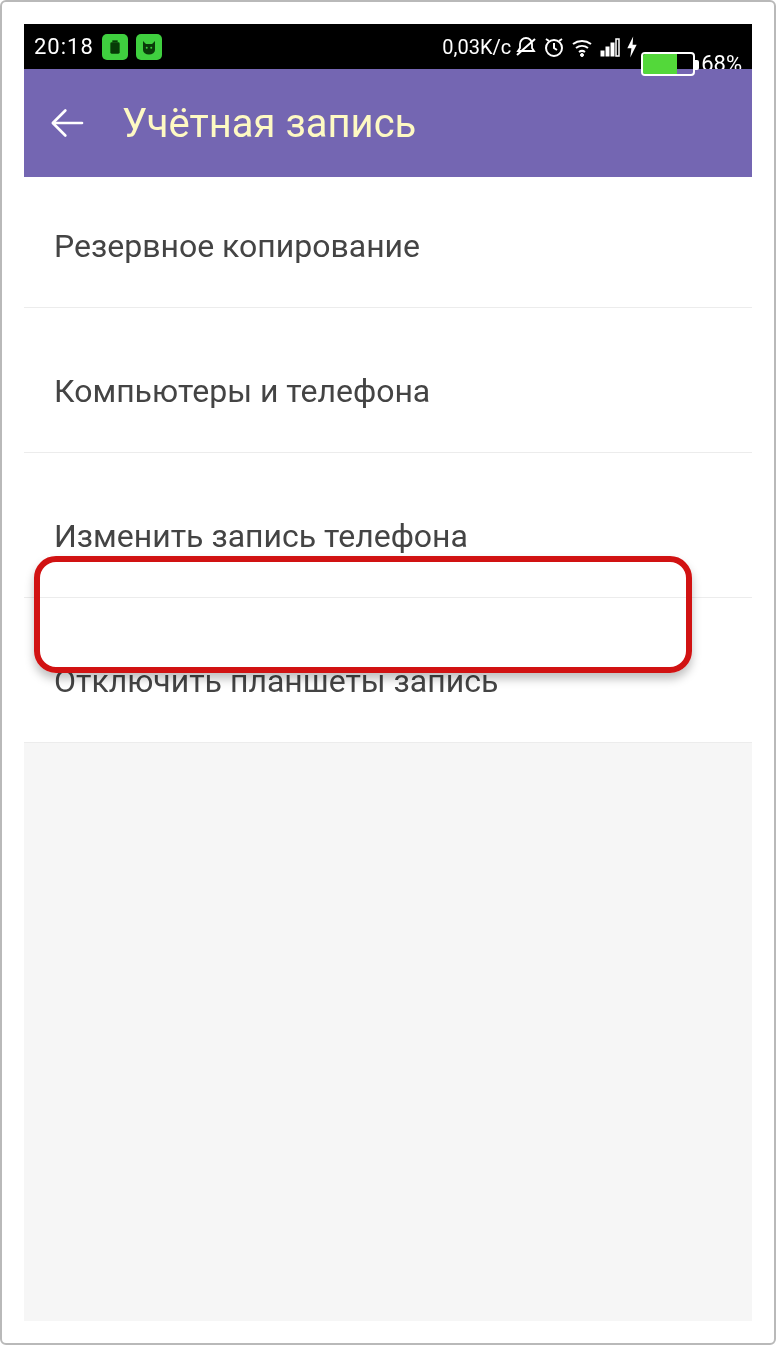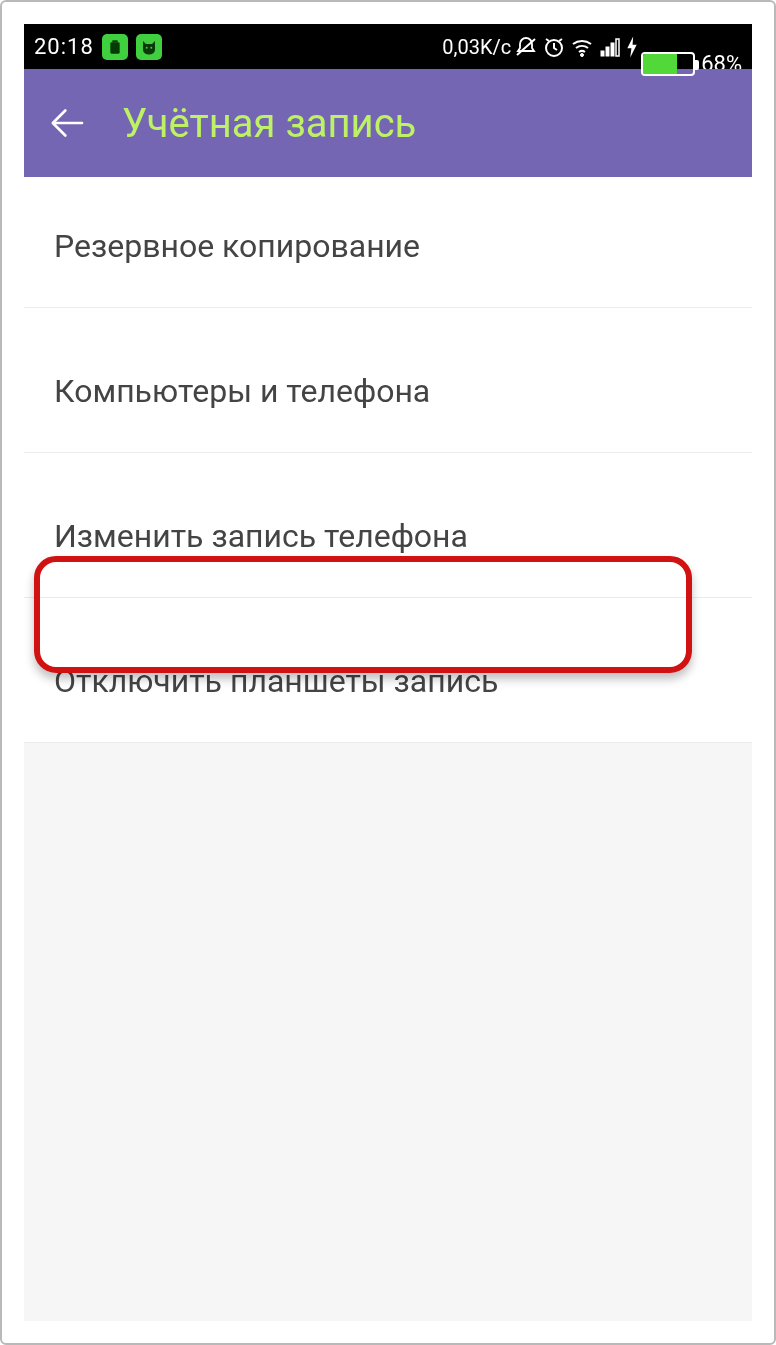--- a/index.html
+++ b/index.html
@@ -58,21 +58,21 @@
   .charge-bolt svg{fill:#fff;width:14px;height:24px;}
   .sb-pct{font-size:22px;}
   
   .appbar {
     height: 108px;
     background: #7466b2;
     display:flex;
     align-items:center;
     padding: 0 22px;
     gap: 34px;
-    color:#bef264;
+    color:#fef9c3;
   }
   .back-btn { width:42px;height:42px; display:flex;align-items:center;justify-content:center; cursor:pointer;}
   .back-btn svg { width:40px;height:40px; stroke:#fff; fill:none; stroke-width:3.2;}
   .appbar-title { font-size:40px; font-weight:400;}
   
   .content { flex:1; background:#f6f6f6; }
   .list-item {
     background:#fff;
     padding: 64px 30px 42px 30px;
     font-size:32px;

